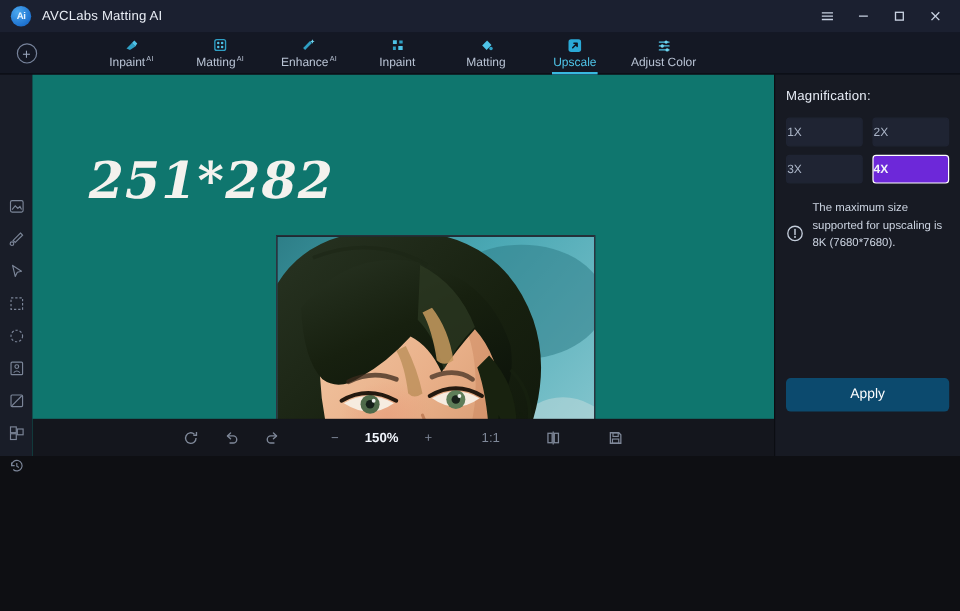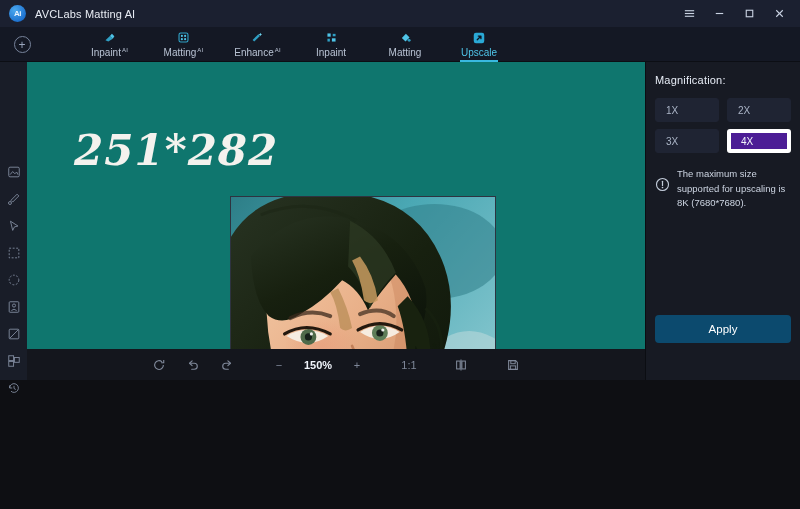--- a/index.html
+++ b/index.html
@@ -160,28 +160,28 @@
     font-size: 11px; color: #e6ebf5; margin-bottom: 12px;
     letter-spacing: .2px;
   }
   .mag-grid {
     display: grid; grid-template-columns: 1fr 1fr;
     gap: 7px 8px; margin-bottom: 14px;
   }
   .mag-btn {
     height: 24px; background: #1f2433; border: 1px solid #1f2433;
     border-radius: 3px; display: flex; align-items: center;
-    padding-left: 10px; font-size: 10px; color: #aab4c6;
+    font-size: 10px; color: #aab4c6;
     cursor: default;
   }
   .mag-btn.selected {
-    border: 4px solid #ffffff; color: #f2f5fa; font-weight: normal;
-    background: #4c1d95;
-  }
-  .info-row { display: flex; gap: 7px; align-items: flex-start; padding-right: 2px; }
+    border: 1px solid #ffffff; color: #f2f5fa; font-weight: bold;
+    background: #6d28d9;
+  }
+  .info-row { display: flex; gap: 7px; align-items: center; padding-right: 2px; }
   .info-icon {
     flex: 0 0 15px; width: 15px; height: 15px; margin-top: 10px;
     color: #c3ccda;
   }
   .info-text {
     font-size: 9.5px; color: #cdd5e2; line-height: 1.55;
   }
   .apply-btn {
     position: absolute; left: 9px; right: 9px; bottom: 37px;
     height: 28px; background: #0c4a6e; border-radius: 4px;
@@ -294,20 +294,35 @@
       <div class="tab active">
         <span class="ticon">
           <svg width="14" height="14" viewBox="0 0 16 16">
               <rect x="2" y="2" width="12" height="12" rx="2.5" fill="#2aa9d6"></rect>
               <path d="M6 10 L10 6 M7.2 5.8 h3 v3" fill="none" stroke="#0f1420" stroke-width="1.5" stroke-linecap="round" stroke-linejoin="round"></path>
             </svg>
         </span>
         <span class="tlabel"><span>Upscale</span><span class="sup"></span></span>
       </div>
 
+      <div class="tab">
+        <span class="ticon">
+          <svg width="13" height="13" viewBox="0 0 16 16">
+              <g stroke="#4fc4e8" stroke-width="1.3" stroke-linecap="round">
+                <line x1="3" y1="5" x2="13" y2="5"></line>
+                <line x1="3" y1="9" x2="13" y2="9"></line>
+                <line x1="3" y1="13" x2="13" y2="13"></line>
+              </g>
+              <circle cx="10" cy="5" r="1.7" fill="#6fd6f0"></circle>
+              <circle cx="6" cy="9" r="1.7" fill="#6fd6f0"></circle>
+              <circle cx="11" cy="13" r="1.7" fill="#6fd6f0"></circle>
+            </svg>
+        </span>
+        <span class="tlabel"><span>Adjust Color</span><span class="sup"></span></span>
+      </div>
 
     </div>
   </div>
 
   <div class="body">
 
     <div class="leftbar">
       <div class="ltool">
         <svg width="14" height="14" viewBox="0 0 16 16">
             <rect x="2" y="2.5" width="12" height="11" rx="1.5" fill="none" stroke="currentColor" stroke-width="1.1"></rect>

